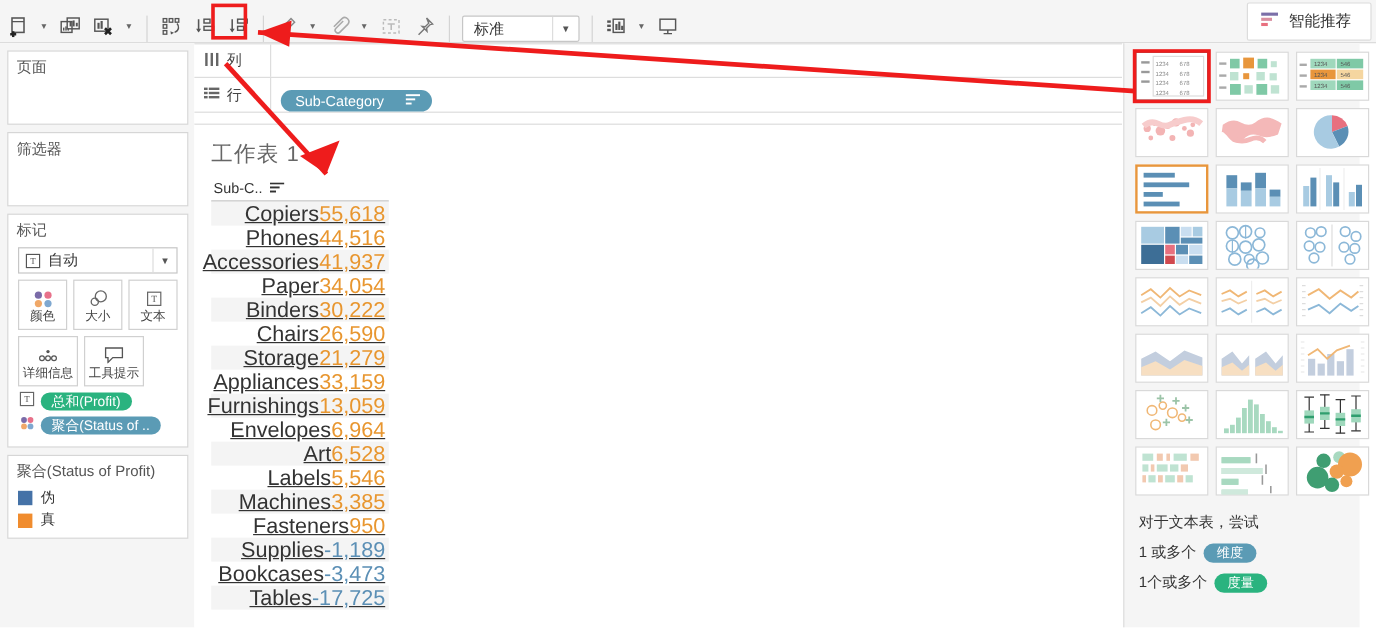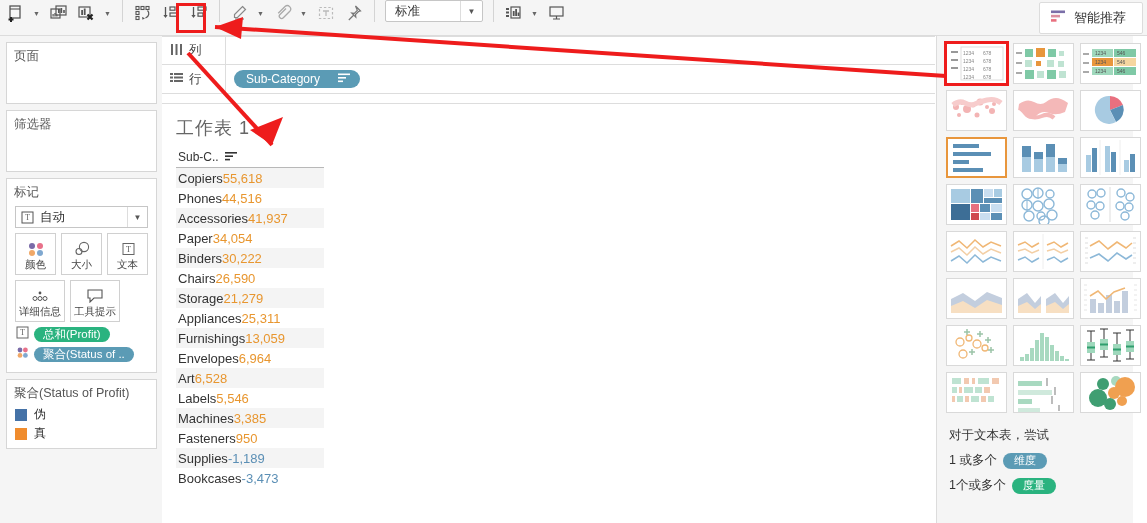--- a/index.html
+++ b/index.html
@@ -11,21 +11,21 @@
     font-family: "Liberation Sans", "DejaVu Sans", sans-serif;
     font-size: 12px;
     color: #333;
   }
   #app { position: relative; width: 1147px; height: 523px; }
 
   
   .toolbar {
     position: absolute; left:0; top:0; width:1147px; height:36px;
     background:#f5f5f5; border-bottom:1px solid #dcdcdc;
-    display:flex; align-items:flex-start; padding-left:2px;
+    display:flex; align-items:flex-end; padding-left:2px;
   }
   .tb-btn {
     width:26px; height:26px; display:flex; align-items:center; justify-content:center;
     margin:0 1px; border:1px solid transparent; border-radius:2px; cursor:pointer;
   }
   .tb-caret {
     width:13px; height:26px; display:flex; align-items:center; justify-content:center;
     cursor:pointer; color:#666; font-size:7px; margin-right:2px;
   }
   .tb-sep { width:1px; height:22px; background:#d4d4d4; margin:0 6px; }
@@ -83,35 +83,35 @@
   
   .shelf-area { position:absolute; left:162px; top:36px; width:773px; height:67px; background:#fff; }
   .shelf {
     display:flex; align-items:center; height:29px; border-bottom:1px solid #ddd; border-top:1px solid #ddd;
   }
   .shelf + .shelf { border-top:none; }
   .shelf-label {
     width:64px; display:flex; align-items:center; gap:6px; padding-left:8px;
     font-size:12.5px; color:#444; border-right:1px solid #ddd; height:100%;
   }
-  .shelf-drop { flex:1; height:100%; display:flex; align-items:center; padding-left:8px; }
+  .shelf-drop { flex:1; height:100%; display:flex; align-items:flex-end; padding-left:8px; }
   .shelf-pill {
     height:18px; background:#5b9bb5; color:#fff; border-radius:9px;
     display:flex; align-items:center; gap:18px; padding:0 10px 0 12px; font-size:12px; cursor:pointer;
   }
 
   
   .view { position:absolute; left:162px; top:103px; width:773px; height:420px; background:#fff; border-top:1px solid #ddd; }
   .view-title { font-size:18px; color:#666; padding:12px 0 0 14px; font-weight:normal; letter-spacing:1px;}
   .tbl { margin:10px 0 0 14px; width:148px; }
   .tbl-head {
     display:flex; align-items:flex-end; gap:6px; font-size:12px; color:#333;
     padding:0 0 3px 2px; border-bottom:1px solid #b8b8b8;
   }
-  .tbl-row { display:flex; justify-content:flex-start; height:20px; align-items:center; padding:0 3px 0 2px; font-size:13px; }
+  .tbl-row { display:flex; justify-content:flex-end; height:20px; align-items:center; padding:0 3px 0 2px; font-size:18px;text-decoration:underline; }
   .tbl-row:nth-child(odd) { background:#f4f4f4; }
   .tbl-row .k { color:#333; }
   .tbl-row .v { color:#e8962f; font-variant-numeric:tabular-nums; }
   .tbl-row .v.neg { color:#5b8fb5; }
 
   
   .showme {
     position:absolute; left:936px; top:36px; width:197px; height:487px;
     background:#f5f5f5; border-left:1px solid #dcdcdc;
   }
@@ -468,21 +468,21 @@
           <div class="tbl-row">
             <span class="k">Chairs</span>
             <span class="v">26,590</span>
           </div>
           <div class="tbl-row">
             <span class="k">Storage</span>
             <span class="v">21,279</span>
           </div>
           <div class="tbl-row">
             <span class="k">Appliances</span>
-            <span class="v">25,311</span>
+            <span class="v">33,159</span>
           </div>
           <div class="tbl-row">
             <span class="k">Furnishings</span>
             <span class="v">13,059</span>
           </div>
           <div class="tbl-row">
             <span class="k">Envelopes</span>
             <span class="v">6,964</span>
           </div>
           <div class="tbl-row">
@@ -501,20 +501,24 @@
             <span class="k">Fasteners</span>
             <span class="v">950</span>
           </div>
           <div class="tbl-row">
             <span class="k">Supplies</span>
             <span class="v neg">-1,189</span>
           </div>
           <div class="tbl-row">
             <span class="k">Bookcases</span>
             <span class="v neg">-3,473</span>
+          </div>
+          <div class="tbl-row">
+            <span class="k">Tables</span>
+            <span class="v neg">-17,725</span>
           </div>
         </div>
     </div>
   </div>
 
   <div class="showme">
     <div class="sm-grid" id="sm-grid">
         <div class="sm-cell sel-red"><svg width="59" height="39">
             <g>
       <rect x="4" y="7" width="7" height="2" fill="#999"></rect>

